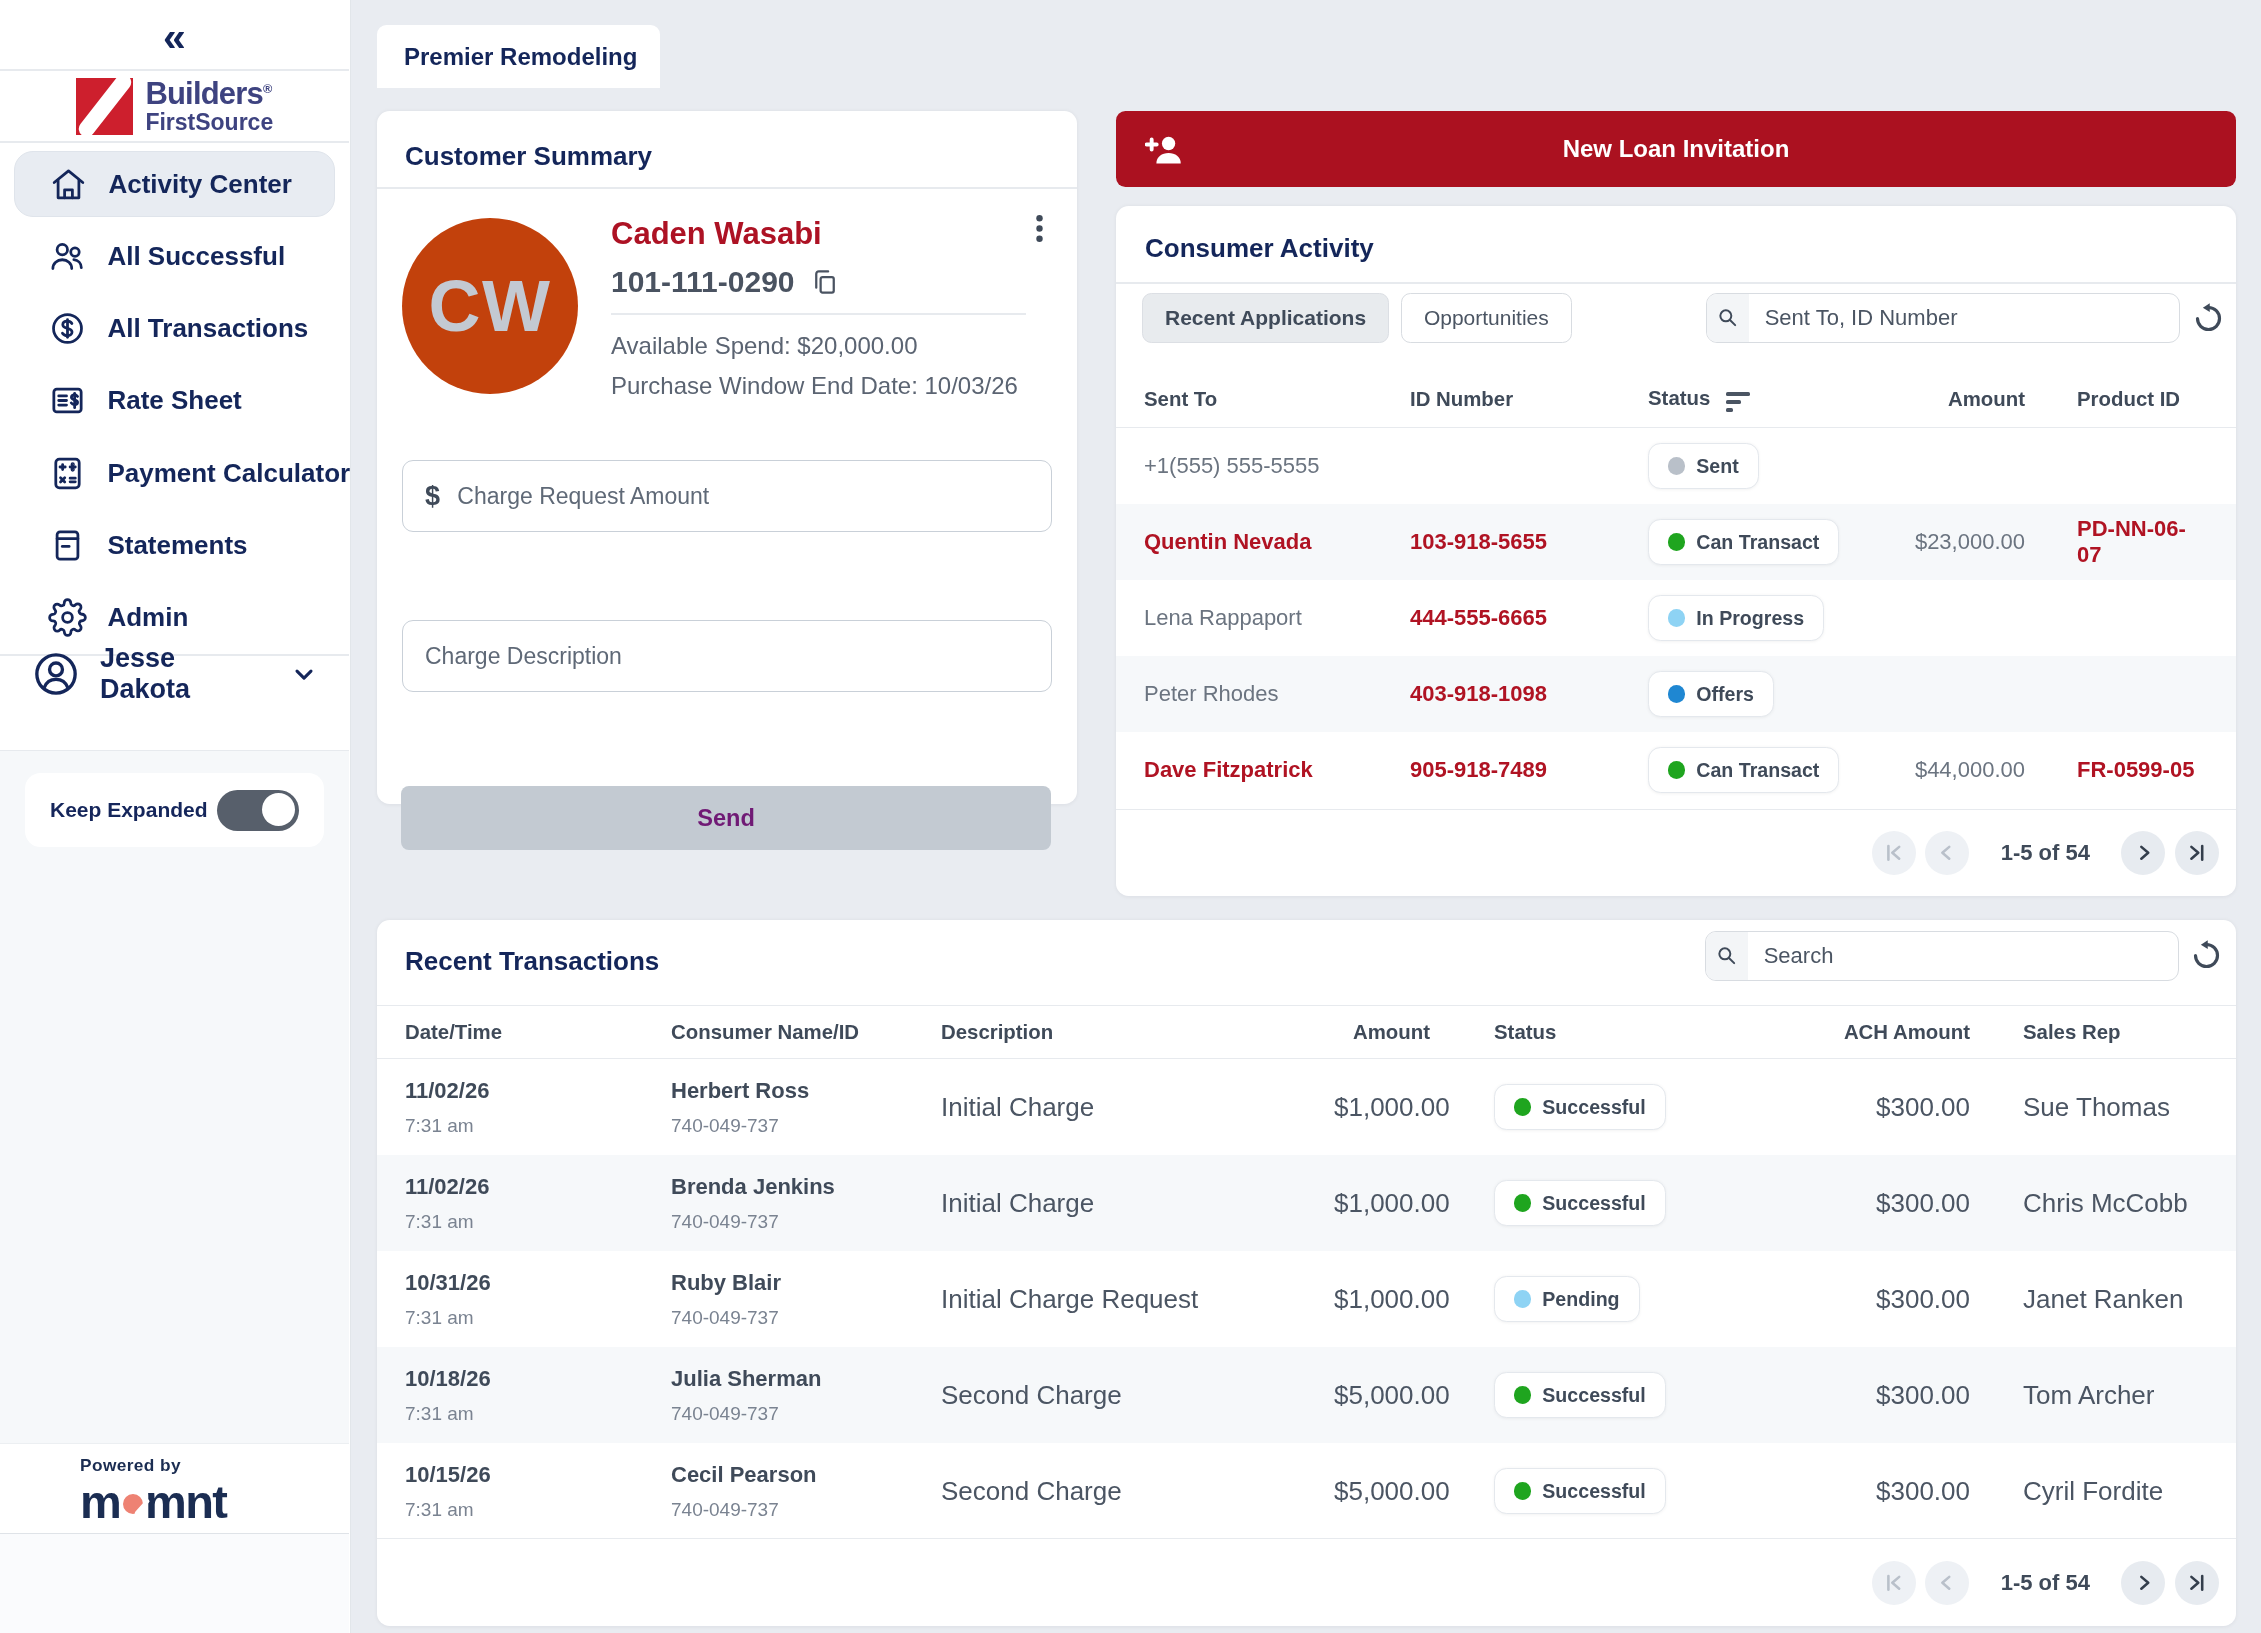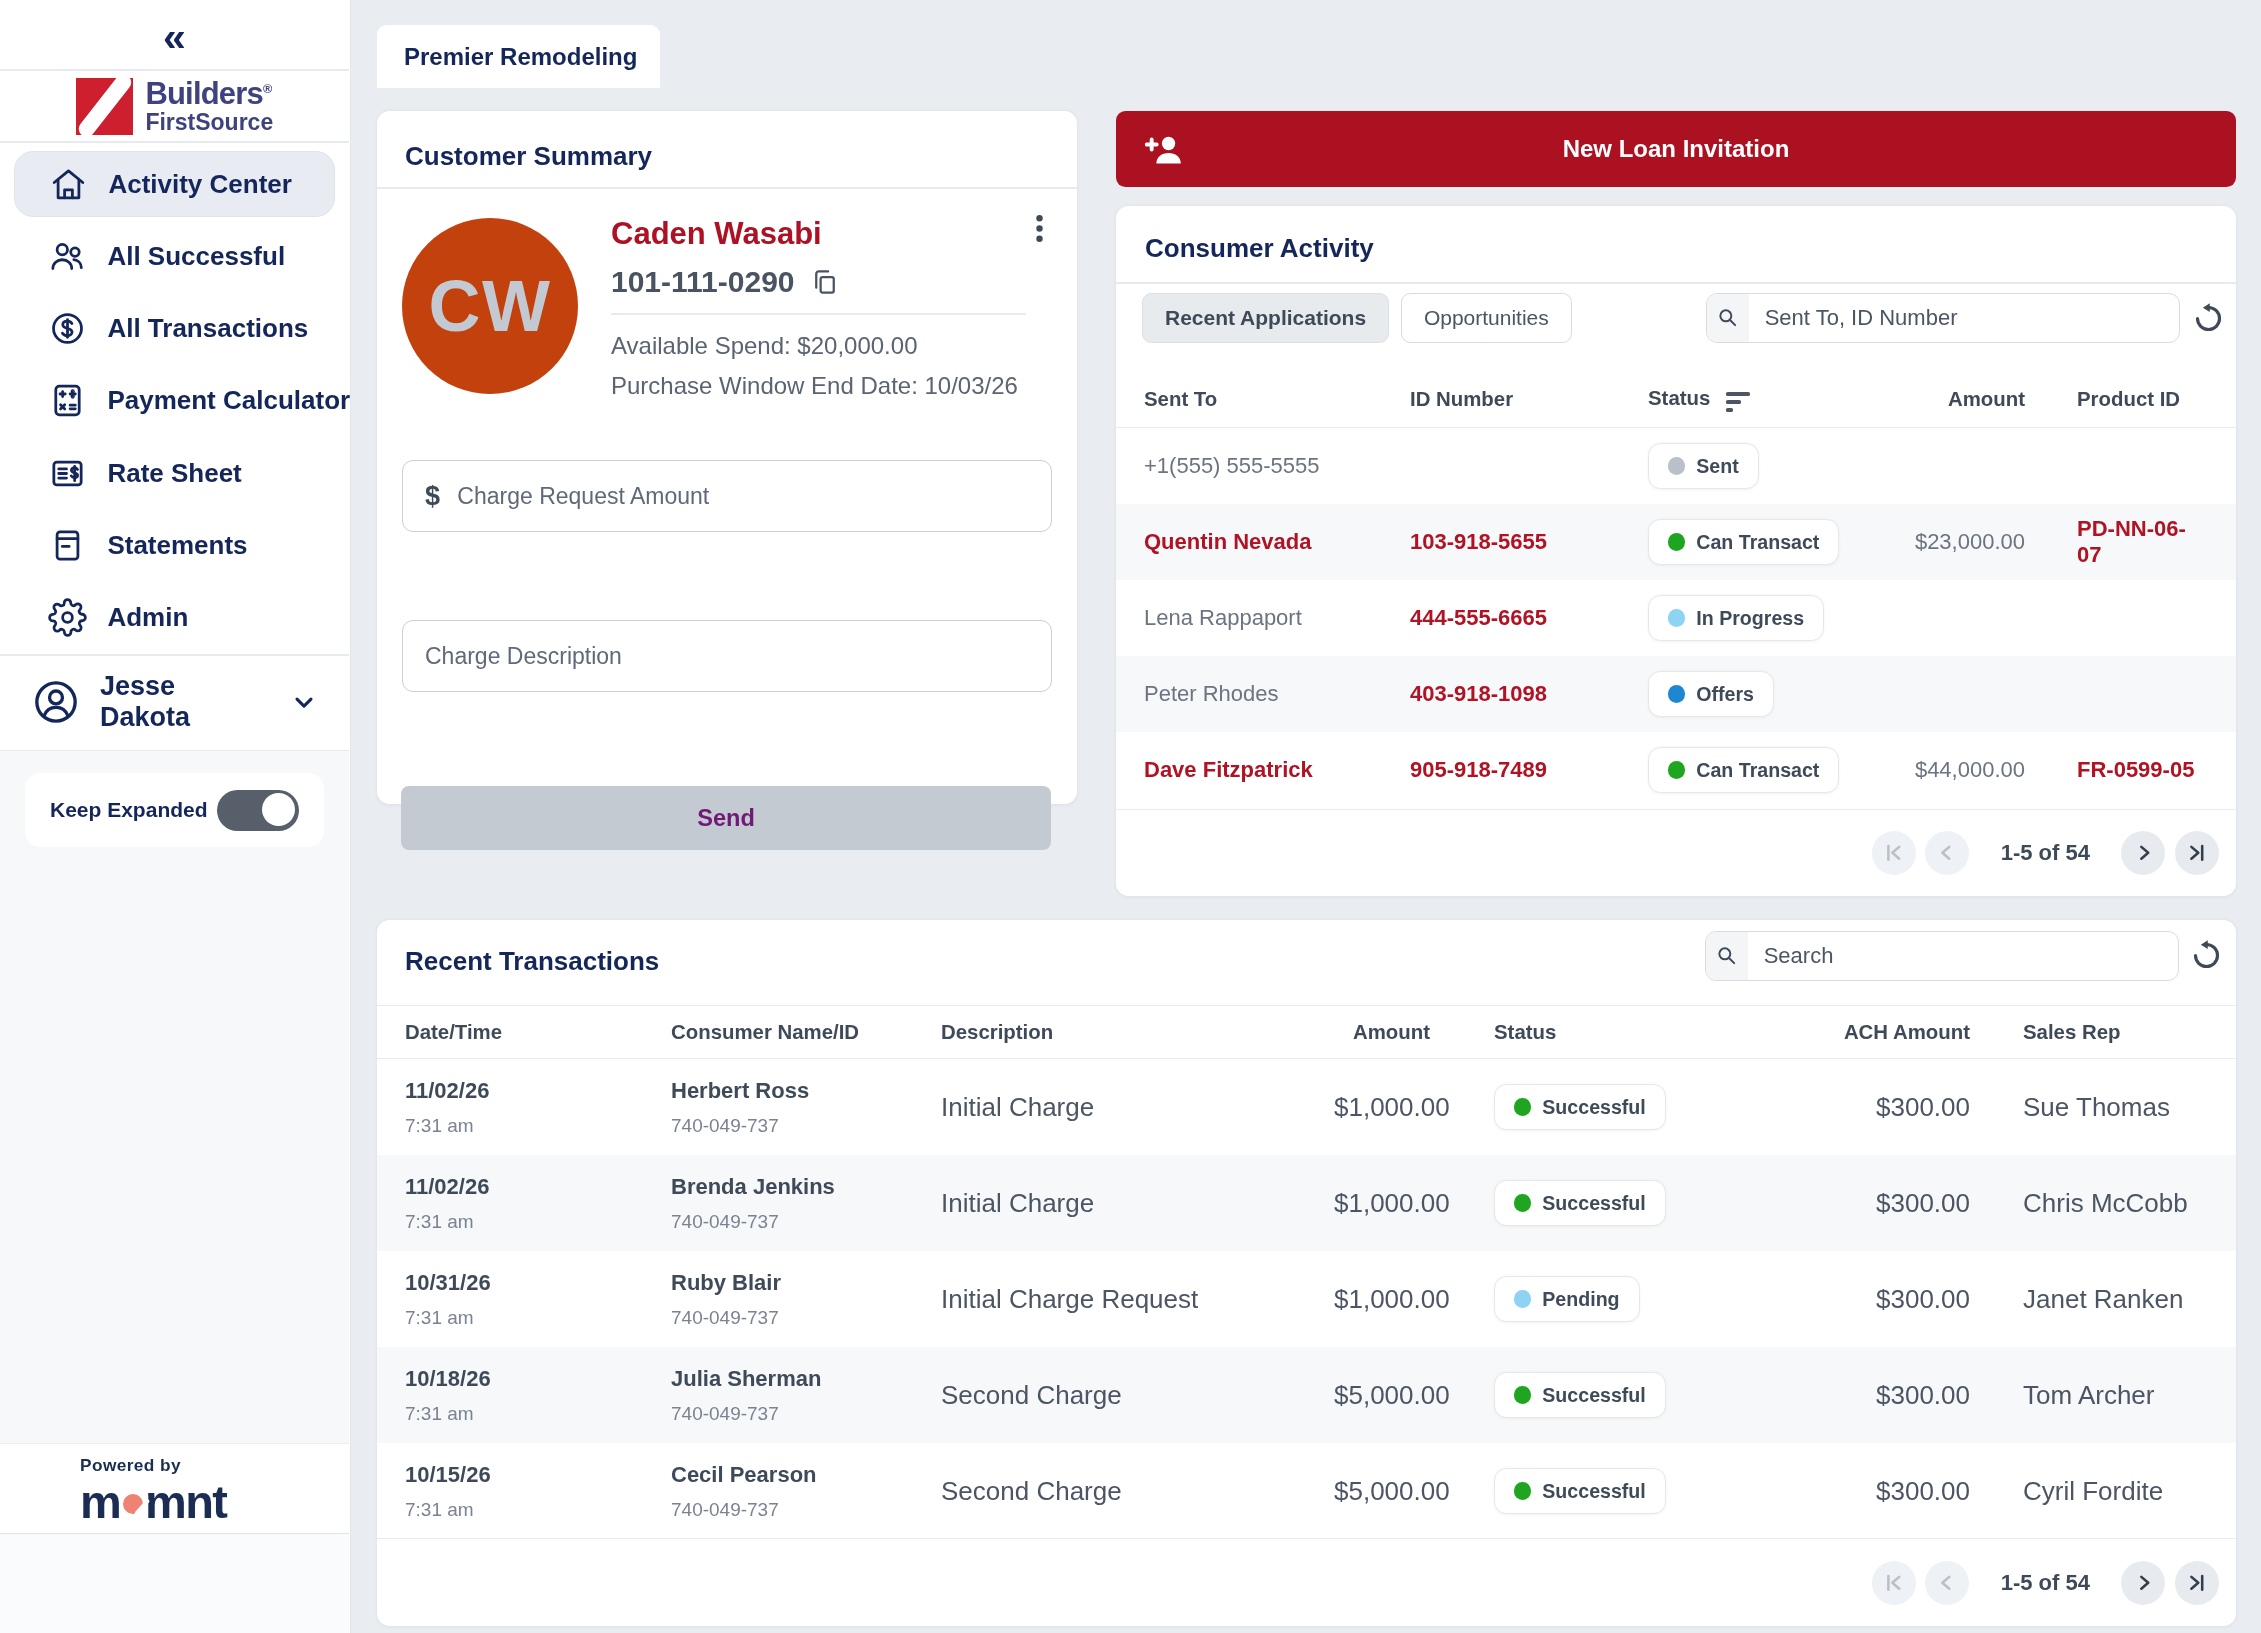--- a/index.html
+++ b/index.html
@@ -41,21 +41,21 @@
   .nav { position: absolute; left: 0; top: 151px; width: 349px; }
   .nav-item {
     height: 66px; margin: 0 14px 6.3px 14px; border-radius: 19px;
     display: flex; align-items: center; padding-left: 34px; gap: 20.4px; cursor: pointer;
   }
   .nav-item.active { background: #e8ecf2; border: 1.6px solid #dfe4eb; }
   .nav-icon { width: 39px; height: 39px; flex: none; color: #14265a; }
   .nav-icon svg { width: 39px; height: 39px; stroke: #14265a; fill: none; stroke-width: 1.7; stroke-linecap: round; stroke-linejoin: round; }
   .nav-label { font-size: 26px; font-weight: 700; color: #14265a; white-space: nowrap; }
   .user-row {
-    position: absolute; left: 0; top: 666px; width: 349px; height: 72px;
+    position: absolute; left: 0; top: 638px; width: 349px; height: 72px;
     display: flex; align-items: center; padding: 0 31px; gap: 19px; cursor: pointer;
   }
   .user-avatar-icon svg { width: 50px; height: 50px; stroke: #14265a; fill: none; stroke-width: 1.6; }
   .user-name { font-size: 27px; font-weight: 700; color: #14265a; flex: 1; }
   .user-chevron svg { width: 28px; height: 28px; stroke: #14265a; fill: none; stroke-width: 2.6; stroke-linecap: round; stroke-linejoin: round; }
   .sidebar-gray { position: absolute; left: 0; top: 751px; width: 349px; height: 692px; background: #f6f8fa; }
   .keep-card {
     position: absolute; left: 25px; top: 22px; width: 299px; height: 74px; background: #ffffff;
     border-radius: 15.7px; display: flex; align-items: center; justify-content: space-between; padding: 0 25px;
   }
@@ -255,41 +255,41 @@
             <circle cx="12" cy="12" r="8.6"></circle>
             <path d="M12 6.6v10.8"></path>
             <path d="M14.7 8.9c-.5-.9-1.5-1.4-2.7-1.4-1.6 0-2.9.8-2.9 2.2 0 2.9 5.7 1.6 5.7 4.5 0 1.4-1.3 2.2-2.8 2.2-1.3 0-2.5-.5-3.1-1.5"></path>
           </svg>
         </span>
        <span class="nav-label">All Transactions</span>
      </div>
       <div class="nav-item">
        <span class="nav-icon">
           <svg viewBox="0 0 24 24">
+            <rect x="3.6" y="5" width="16.8" height="14" rx="1.8"></rect>
+            <path d="M6.6 9.2h4.8M6.6 12h4.8M6.6 14.8h4.8"></path>
+            <path d="M16.4 7.6v8.8"></path>
+            <path d="M18.2 9.5c-.4-.6-1-1-1.8-1-1.1 0-2 .6-2 1.5 0 2 3.8 1.1 3.8 3.1 0 .9-.8 1.5-1.8 1.5-.9 0-1.7-.4-2.1-1.1"></path>
+          </svg>
+        </span>
+       <span class="nav-label">Rate Sheet</span>
+     </div>
+      <div class="nav-item">
+       <span class="nav-icon">
+          <svg viewBox="0 0 24 24">
             <rect x="4.8" y="3.2" width="14.4" height="17.6" rx="2.2"></rect>
             <path d="M9 6.5v3.1M7.4 8h3.2"></path>
             <path d="M13.6 8h3.2"></path>
             <circle cx="15.2" cy="6.4" r="0.45" fill="#14265a"></circle>
             <circle cx="15.2" cy="9.6" r="0.45" fill="#14265a"></circle>
             <path d="M7.7 14.6l2.6 2.6M10.3 14.6l-2.6 2.6"></path>
             <path d="M13.6 14.9h3.2M13.6 17.1h3.2"></path>
           </svg>
         </span>
        <span class="nav-label">Payment Calculator</span>
-     </div>
-      <div class="nav-item">
-       <span class="nav-icon">
-          <svg viewBox="0 0 24 24">
-            <rect x="3.6" y="5" width="16.8" height="14" rx="1.8"></rect>
-            <path d="M6.6 9.2h4.8M6.6 12h4.8M6.6 14.8h4.8"></path>
-            <path d="M16.4 7.6v8.8"></path>
-            <path d="M18.2 9.5c-.4-.6-1-1-1.8-1-1.1 0-2 .6-2 1.5 0 2 3.8 1.1 3.8 3.1 0 .9-.8 1.5-1.8 1.5-.9 0-1.7-.4-2.1-1.1"></path>
-          </svg>
-        </span>
-       <span class="nav-label">Rate Sheet</span>
      </div>
       <div class="nav-item">
        <span class="nav-icon">
           <svg viewBox="0 0 24 24">
             <rect x="5.6" y="3.6" width="12.8" height="16.8" rx="1.8"></rect>
             <path d="M5.6 7.8h12.8"></path>
             <path d="M8.8 12.6h4.2"></path>
           </svg>
         </span>
        <span class="nav-label">Statements</span>

